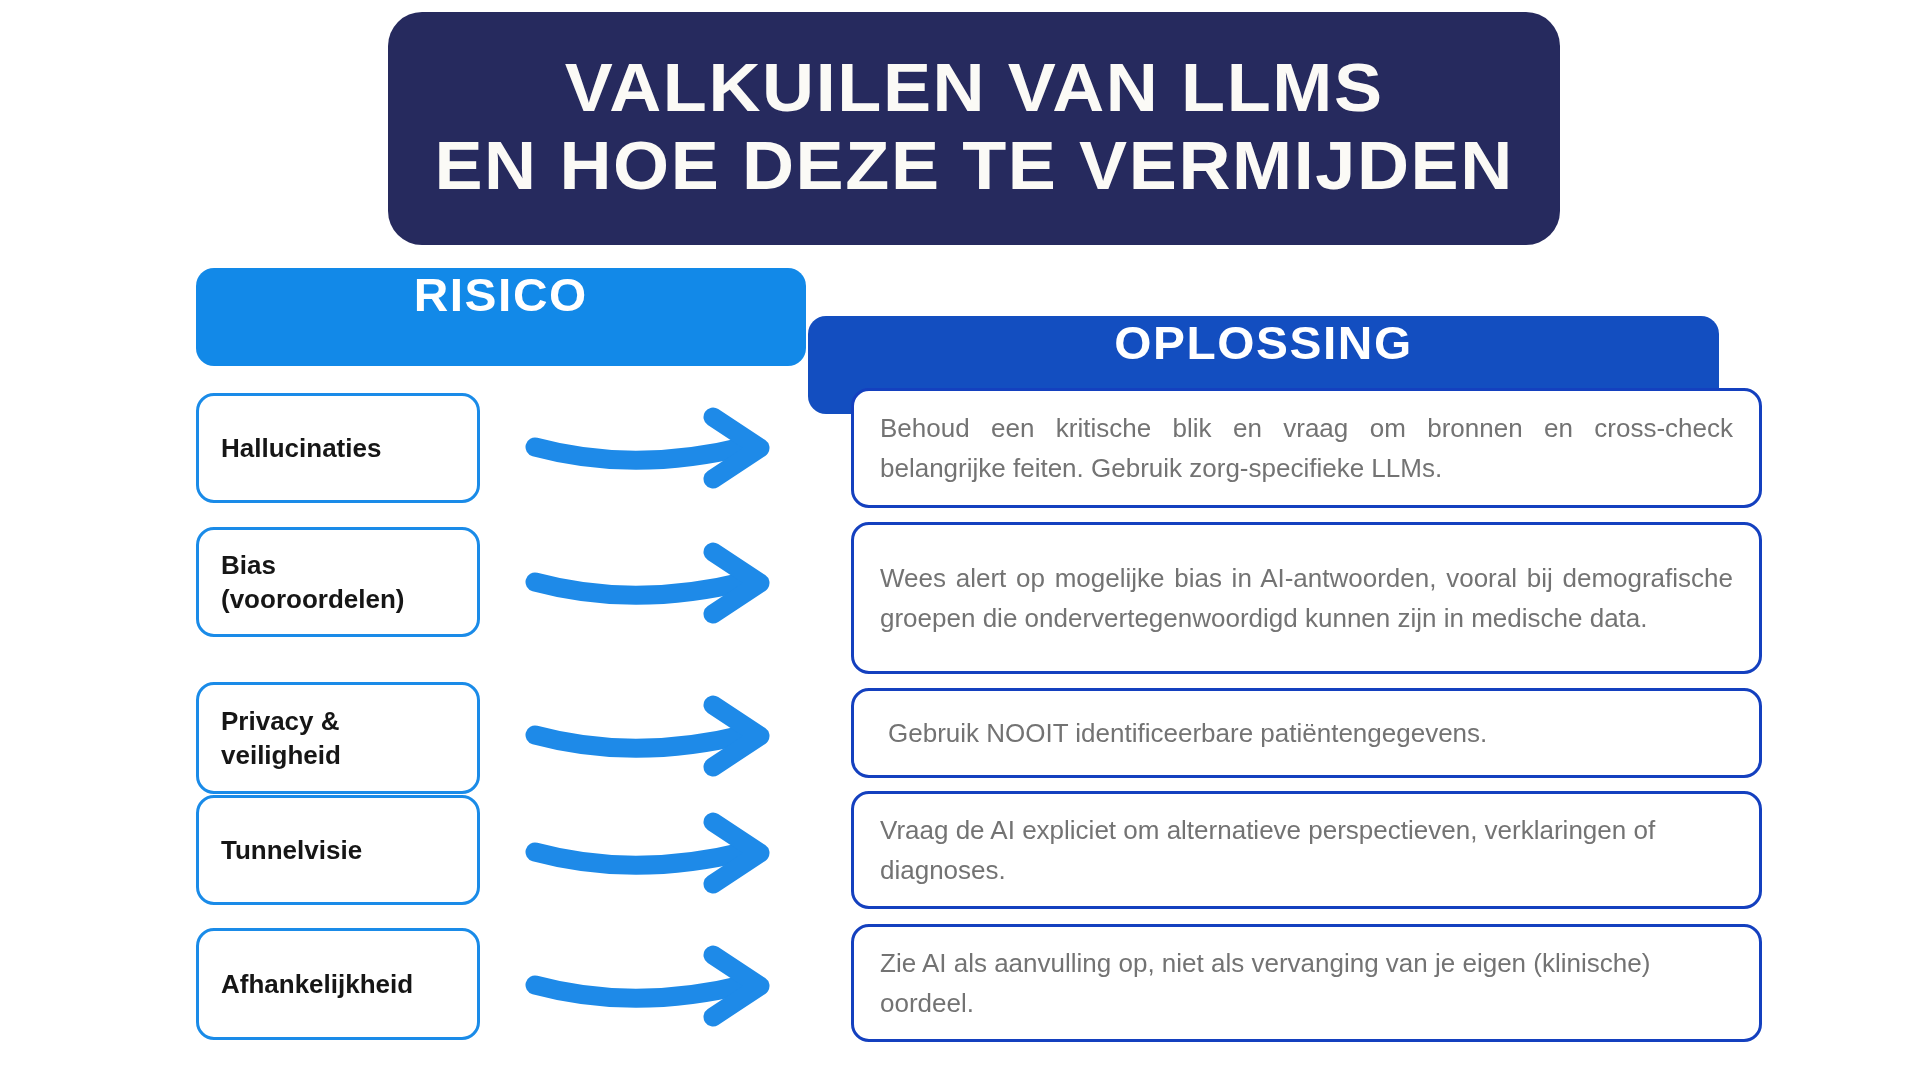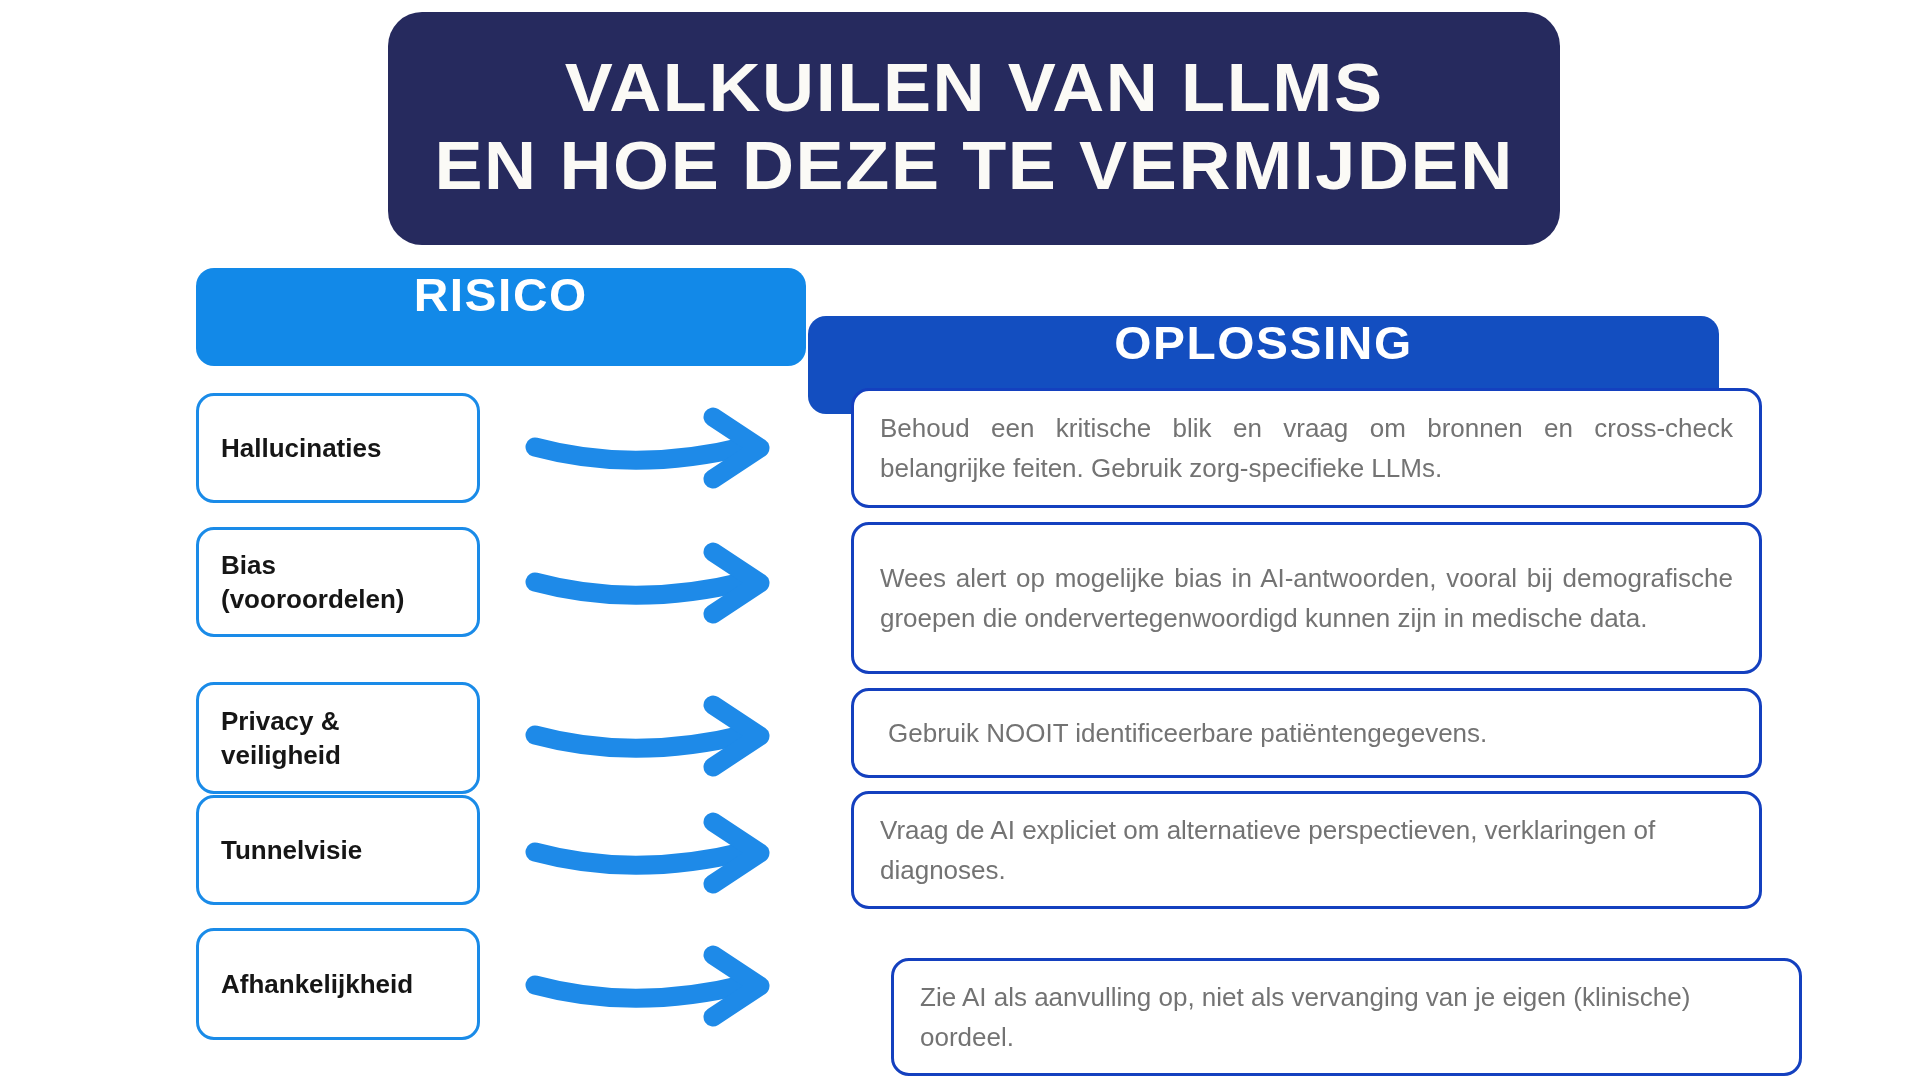--- a/index.html
+++ b/index.html
@@ -197,17 +197,17 @@
 
   <div class="risk-box" style="top:928px; height:112px;">
     <span class="risk-text">Afhankelijkheid</span>
   </div>
   <div class="arrow" style="top:938px;">
     <svg viewBox="0 0 265 96" xmlns="http://www.w3.org/2000/svg" aria-hidden="true">
       <path d="M10 47 C 80 66, 150 64, 222 46" fill="none" stroke="#1e8ae8" stroke-width="19" stroke-linecap="round"></path>
       <path d="M188 17 L 235 48 L 188 79" fill="none" stroke="#1e8ae8" stroke-width="19" stroke-linecap="round" stroke-linejoin="round"></path>
     </svg>
   </div>
-  <div class="sol-box left" style="top:958px; height:118px;margin-left:40px;">
+  <div class="sol-box left" style="top:924px; height:118px;">
     <span class="sol-text">Zie AI als aanvulling op, niet als vervanging van je eigen (klinische) oordeel.</span>
   </div>
 
 </div>
 
 </body></html>

